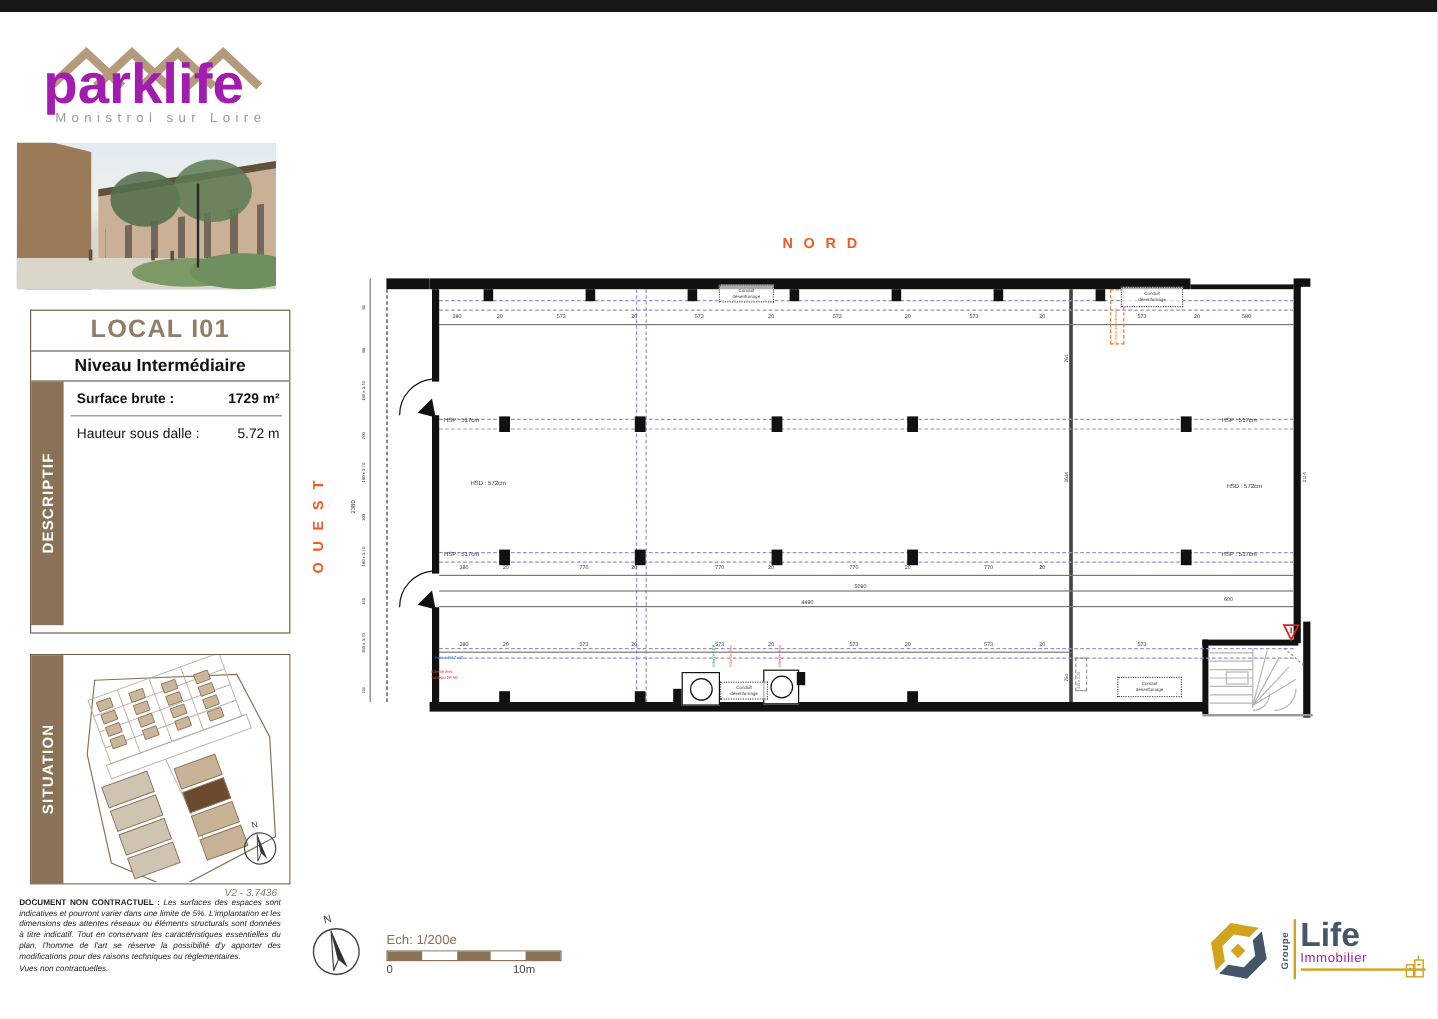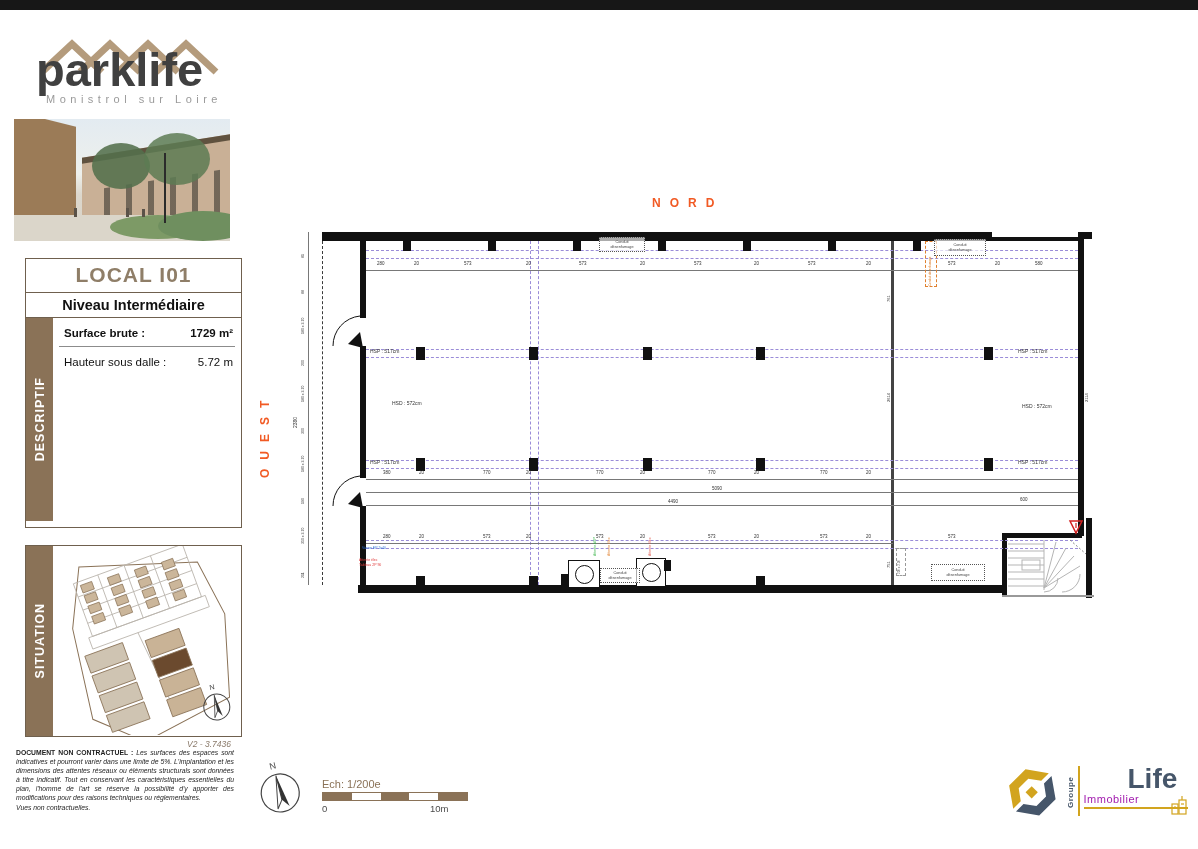--- a/index.html
+++ b/index.html
@@ -1,19 +1,19 @@
 <!DOCTYPE html>
 <html><head>
 <meta charset="utf-8">
 <style>
   html,body{margin:0;padding:0;background:#e9e9e9;font-family:"Liberation Sans",sans-serif;}
   .page{position:relative;width:1198px;height:849px;background:#fff;overflow:hidden;}
   .topbar{position:absolute;left:0;top:0;width:1198px;height:10px;background:#171717;}
   
-  .brand{position:absolute;left:36px;top:42px;font-size:47px;font-weight:700;color:#404040;letter-spacing:0;}
+  .brand{position:absolute;left:36px;top:42px;font-size:47px;font-weight:700;color:#a21caf;letter-spacing:0;}
   .brand-sub{position:absolute;left:36px;top:93px;width:196px;text-align:center;font-size:11px;letter-spacing:4.5px;color:#9a9a9a;}
   .roof{position:absolute;left:40px;top:32px;}
   .photo{position:absolute;left:14px;top:119px;width:216px;height:122px;overflow:hidden;background:linear-gradient(#e3ebf1 0%,#eef0ec 45%,#dcd7cc 62%,#d8d3c7 100%);}
   .ph-bldg-r{position:absolute;right:-12px;top:26px;width:160px;height:96px;background:#c9b096;transform:skewY(-9deg);border-top:6px solid #60523f;}
   .ph-win{position:absolute;left:6px;top:28px;right:0;height:52px;background:repeating-linear-gradient(90deg,transparent 0 16px,#564f44 16px 22px);opacity:.75;}
   .ph-bldg-l{position:absolute;left:0;top:0;width:62px;height:112px;background:#9b7b57;transform:skewY(14deg);border-bottom:16px solid #b29071;}
   .ph-ground{position:absolute;left:0;bottom:0;width:100%;height:26px;background:#dbd6ca;}
   .ph-tree1{position:absolute;left:78px;top:24px;width:58px;height:46px;background:#53704c;border-radius:50%;opacity:.88;}
   .ph-tree2{position:absolute;left:130px;top:14px;width:66px;height:52px;background:#5d7b53;border-radius:50%;opacity:.85;}
   .ph-bush1{position:absolute;left:96px;bottom:2px;width:96px;height:24px;background:#7d9a66;border-radius:50%;}
@@ -53,29 +53,29 @@
   .gdash{position:absolute;border:1px dashed #999;}
   .ann{position:absolute;white-space:nowrap;color:#333;font-size:4.5px;line-height:1;transform-origin:0 0;}
   .ann.duct{white-space:pre-line;border:1px dotted #555;display:flex;align-items:center;justify-content:center;text-align:center;font-size:3.8px;color:#444;line-height:1.15;background:rgba(255,255,255,.65);box-sizing:border-box;}
   
   .ech-label{position:absolute;left:322px;top:778px;font-size:11px;color:#8a7257;}
   .ech-bar{position:absolute;left:322px;top:792px;width:146px;height:9px;border:1px solid #8a7257;display:flex;box-sizing:border-box;}
   .ech-bar i{flex:1;}
   .ech-bar i:nth-child(odd){background:#8a7257;}
   .ech-bar i:nth-child(even){background:#fff;}
   .ech-0{position:absolute;left:322px;top:803px;font-size:9.5px;color:#4a4a4a;}
-  .ech-10{position:absolute;left:430px;top:803px;width:38px;font-size:9.5px;color:#4a4a4a;}
+  .ech-10{position:absolute;left:408px;top:803px;width:38px;text-align:right;font-size:9.5px;color:#4a4a4a;}
   
   .lifelogo{position:absolute;left:1002px;top:760px;width:180px;height:68px;}
   .lg-mark{position:absolute;left:0;top:2px;}
   .lg-text{position:absolute;left:64px;top:6px;display:flex;}
   .lg-groupe{writing-mode:vertical-rl;transform:rotate(180deg);font-size:8px;font-weight:700;color:#46566a;letter-spacing:.5px;margin-right:3px;height:52px;text-align:center;}
   .lg-vrule{width:1.5px;background:#d2a41e;height:50px;margin-right:4px;}
   .lg-right{display:flex;flex-direction:column;}
-  .lg-life{font-size:28px;font-weight:700;color:#46566a;line-height:.95;margin-left:44px;}
+  .lg-life{font-size:28px;font-weight:700;color:#46566a;line-height:.95;}
   .lg-immo{font-size:11px;color:#a21caf;letter-spacing:.5px;}
   .lg-rule{width:104px;height:2px;background:#d2a41e;margin-top:2px;}
   .lg-bldg{position:absolute;left:168px;top:36px;}
 </style>
 </head>
 <body>
 
 <div class="page">
   <div class="topbar"></div>
 

